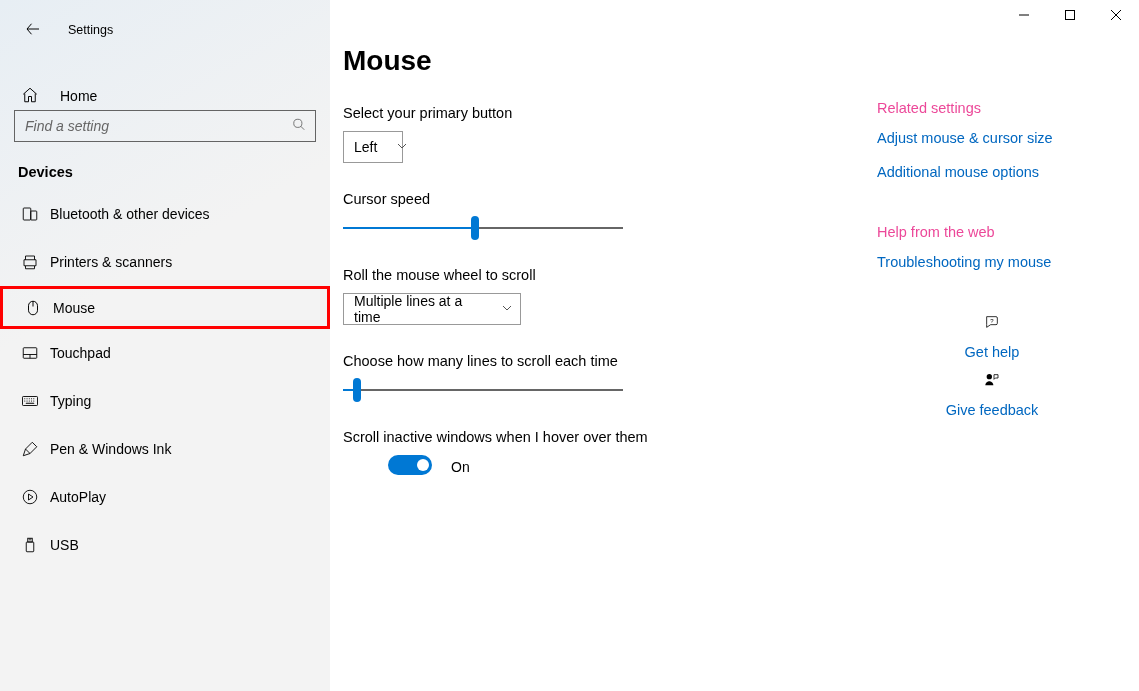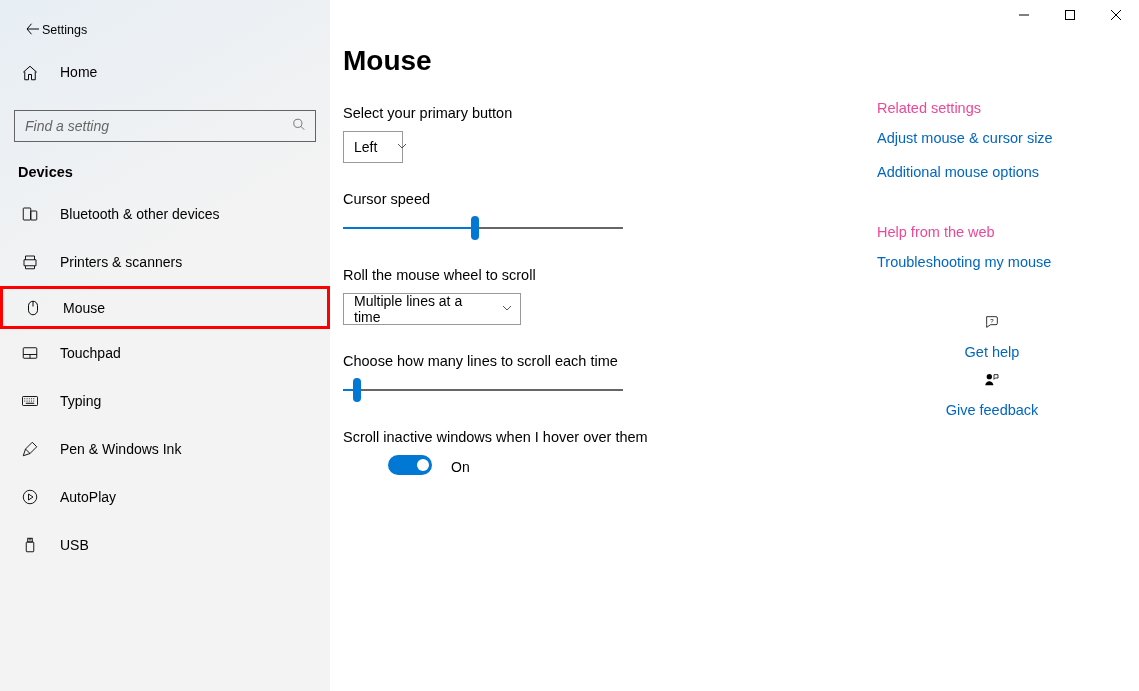--- a/index.html
+++ b/index.html
@@ -39,27 +39,28 @@
     width: 330px;
     height: 691px;
     background: linear-gradient(150deg, #e7eef4 0%, #f3f3f3 40%, #f3f3f3 100%);
     padding-top: 10px;
   }
   .back-row {
     display: flex;
     align-items: center;
     height: 40px;
     padding-left: 24px;
+    gap: 26px;
     font-size: 12.5px;
   }
   .back-row .label { font-size: 12.5px; color: #000; }
 
   .home-row {
     display: flex;
-    align-items: flex-start;
+    align-items: flex-end;
     height: 40px;
     padding-left: 18px;
     gap: 18px;
     margin-top: 14px;
     font-size: 14px;
   }
   .home-row .iconwrap {
     width: 24px;
     display: flex;
     justify-content: center;
@@ -93,21 +94,21 @@
     font-size: 14.5px;
     font-weight: 600;
     color: #000;
   }
 
   .nav-item {
     display: flex;
     align-items: center;
     height: 48px;
     padding-left: 18px;
-    gap: 18px;
+    gap: 8px;
     font-size: 14px;
     color: #000;
   }
   .nav-item .iconwrap {
     width: 24px;
     display: flex;
     justify-content: center;
     align-items: center;
     color: #000;
   }

